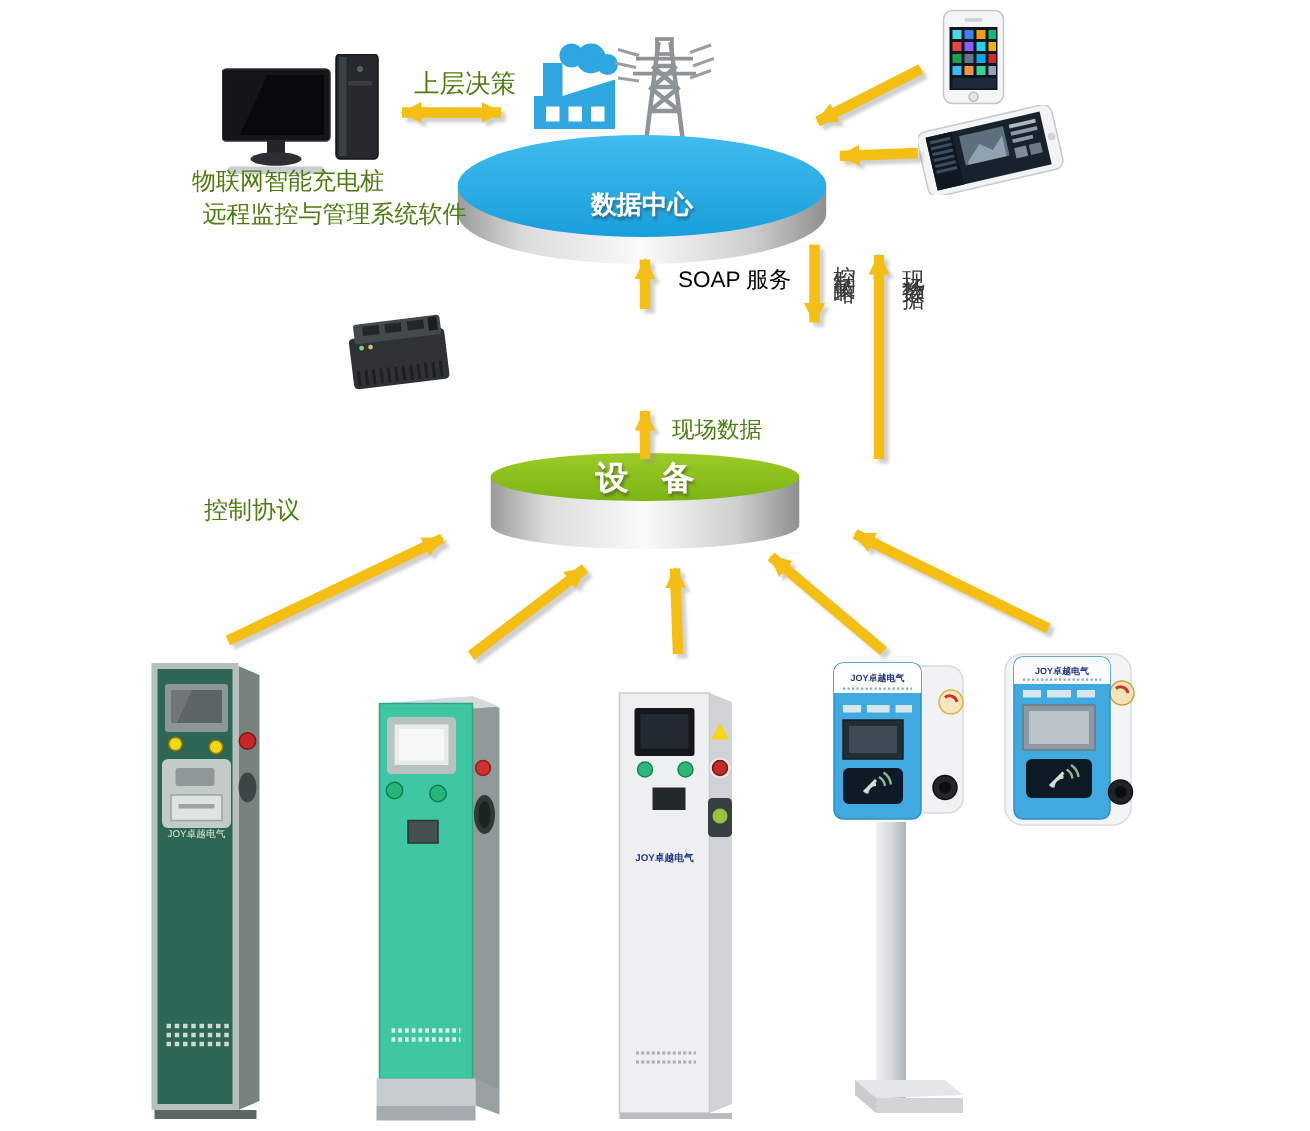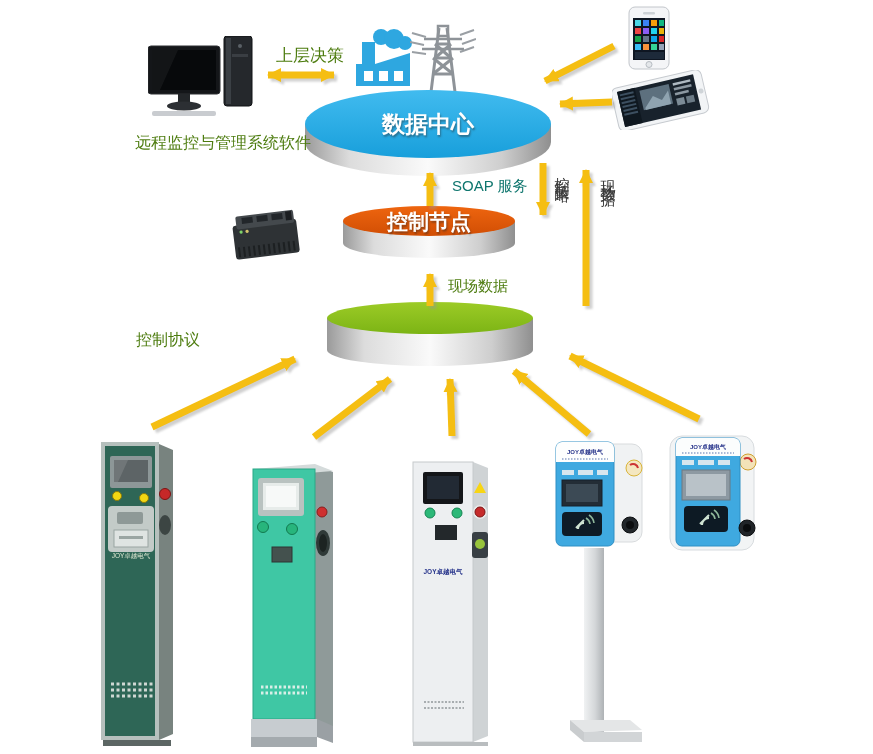--- a/index.html
+++ b/index.html
@@ -194,41 +194,36 @@
           <line x1="63" y1="38" x2="63" y2="48"></line>
       </g>
     </g>
   </svg>
 
   <div class="abs cyl" style="left:305px;top:88px;width:246px;height:96px">
     <svg width="246" height="96" viewBox="0 0 246 96">
       <path d="M0,36 L0,54 A123,34 0 0 0 246,54 L246,36 Z" fill="url(#gSilver)"></path>
       <ellipse cx="123" cy="36" rx="123" ry="34" fill="url(#gBlue)"></ellipse>
     </svg>
-    <div class="cyl-label" style="top:21px;font-size:23px;">数据中心</div>
+    <div class="cyl-label" style="top:37px;font-size:17px;">数据中心</div>
   </div>
 
-  <div class="abs cyl" style="left:343px;top:205px;width:172px;height:58px">
-    <svg width="172" height="58" viewBox="0 0 172 58">
-      <path d="M0,16 L0,38 A86,15 0 0 0 172,38 L172,16 Z" fill="url(#gSilver)"></path>
-      <ellipse cx="86" cy="16" rx="86" ry="15" fill="url(#gOrange)"></ellipse>
-    </svg>
-    <div class="cyl-label" style="top:3px;font-size:21px;">控制节点</div>
-  </div>
 
   <div class="abs cyl" style="left:327px;top:300px;width:206px;height:70px">
     <svg width="206" height="70" viewBox="0 0 206 70">
       <path d="M0,18 L0,50 A103,16 0 0 0 206,50 L206,18 Z" fill="url(#gSilver)"></path>
       <ellipse cx="103" cy="18" rx="103" ry="16" fill="url(#gGreen)"></ellipse>
     </svg>
+    <div class="cyl-label" style="top:4px;font-size:22px;">设　备</div>
   </div>
 
+  <div class="lbl" style="left:128px;top:111px;">物联网智能充电桩</div>
   <div class="lbl" style="left:135px;top:133px;">远程监控与管理系统软件</div>
   <div class="lbl" style="left:276px;top:44px;font-size:17px;">上层决策</div>
-  <div class="lbl" style="left:452px;top:177px;font-size:15px;color:#0f766e;">SOAP 服务</div>
+  <div class="lbl" style="left:452px;top:177px;font-size:15px;color:#000000;">SOAP 服务</div>
   <div class="vlbl" style="left:552px;top:165px;">控制策略</div>
   <div class="vlbl" style="left:598px;top:168px;">现场数据</div>
   <div class="lbl" style="left:448px;top:277px;font-size:15px;">现场数据</div>
   <div class="lbl" style="left:136px;top:330px;">控制协议</div>
 
   <svg class="abs dev" style="left:95px;top:432px" width="95" height="318">
     <polygon points="64,12 78,18 78,302 64,308" fill="#78837f"></polygon>
     <rect x="6" y="10" width="58" height="298" fill="#b6c0bd"></rect>
     <rect x="10" y="14" width="50" height="290" fill="#2e6656"></rect>
     <rect x="15" y="24" width="42" height="32" rx="2" fill="#8d9798"></rect>

